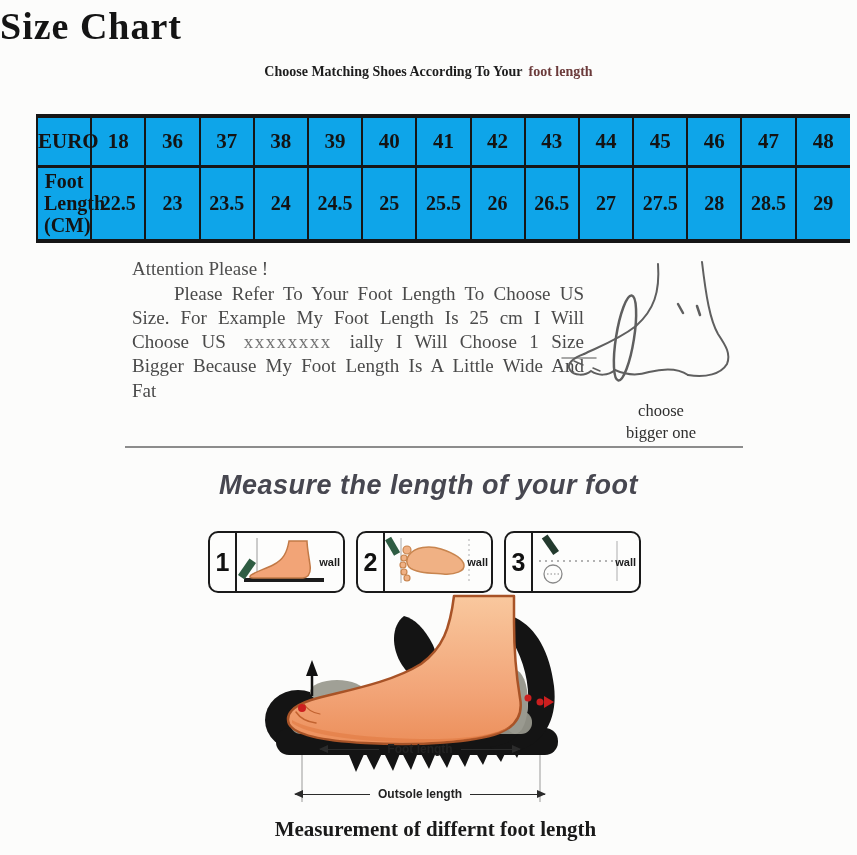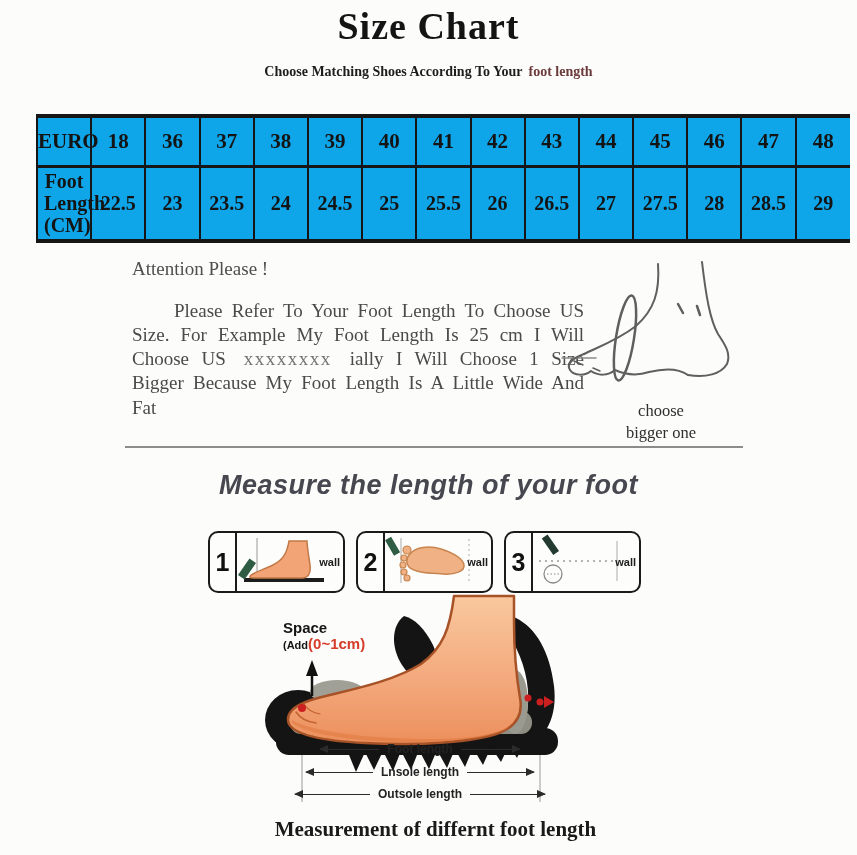--- a/index.html
+++ b/index.html
@@ -1,37 +1,37 @@
 <!DOCTYPE html>
 <html><head>
 <meta charset="utf-8">
 <style>
   * { margin:0; padding:0; box-sizing:border-box; }
   body { background:#ffffff; font-family:"Liberation Serif", serif; }
   .stage { position:relative; width:857px; height:855px; background:#fcfcfb; overflow:hidden; }
 
-  .page-title { position:absolute; top:4px; left:0; width:100%; text-align:center;
+  .page-title { position:absolute; top:4px; left:0; width:100%; 
     font-size:38px; font-weight:bold; color:#141414; letter-spacing:1px; }
   .subtitle { position:absolute; top:64px; left:0; width:100%; text-align:center;
     font-size:14px; font-weight:bold; color:#1d1d1d; }
   .subtitle .hl { color:#6b3a3a; margin-left:6px; }
 
   table.size-table { position:absolute; left:36px; top:114px; width:814px;
     border-collapse:collapse; table-layout:fixed;
     border-top:4px solid #161616; border-bottom:4px solid #161616; }
   table.size-table td { border-left:2.5px solid #161616; text-align:center; vertical-align:middle;
     font-weight:bold; color:#141414; background:#0ea5e9; }
   table.size-table td:last-child { border-right:none; }
   table.size-table tr.r1 td { border-bottom:3.5px solid #161616; height:50px; font-size:21px; }
   table.size-table tr.r2 td { height:62px; font-size:20px; }
   table.size-table td.hdr1 { font-size:21px; }
   table.size-table td.hdr2 { font-size:17px; line-height:1.12; padding:2px 6px; }
 
   .attention { position:absolute; left:132px; top:258px; width:452px; color:#4a4a4a; }
-  .attn-heading { font-size:19px; margin-bottom:19px; color:#4e4e4e; }
+  .attn-heading { font-size:19px; margin-bottom:2px; color:#4e4e4e; }
   .attn-body { font-size:19px; text-align:justify; line-height:1.27; word-spacing:3.5px; text-indent:42px; }
   .redacted { color:#737373; letter-spacing:1.5px; margin:0 18px; }
 
   .foot-sketch { position:absolute; left:560px; top:252px; width:210px; height:152px; }
   .choose-note { position:absolute; left:594px; top:400px; width:134px; text-align:center;
     font-size:16.5px; color:#2e2e2e; line-height:1.35; }
 
   .divider { position:absolute; left:125px; top:446px; width:618px; height:2px; background:#8c8c8c; }
 
   .measure-heading { position:absolute; top:470px; left:0; width:100%; text-align:center;
@@ -235,35 +235,26 @@
       <circle cx="288" cy="110" r="3.5"></circle>
       <path d="M292,104 L302,110 L292,116 Z"></path>
     </g>
 
     <g stroke="#111111" stroke-width="2.5">
       <line x1="60" y1="104" x2="60" y2="80"></line>
       <path d="M54,84 L60,68 L66,84 Z" fill="#111111" stroke="none"></path>
     </g>
   </svg>
 
-  <div class="space-label">
-    <span class="l1">Space</span>
-    <span class="l2">(Add</span><span class="l3">(0~1cm)</span>
-  </div>
 
   <div class="m-arrow m-foot">
     <span class="line lft"></span>
     <span class="mlabel">Foot length</span>
     <span class="line rgt"></span>
   </div>
-  <div class="m-arrow m-insole">
-    <span class="line lft"></span>
-    <span class="mlabel">Lnsole length</span>
-    <span class="line rgt"></span>
-  </div>
   <div class="m-arrow m-outsole">
     <span class="line lft"></span>
     <span class="mlabel">Outsole length</span>
     <span class="line rgt"></span>
   </div>
 
   <div class="bottom-caption">Measurement of differnt foot length</div>
 
 </div>
 

